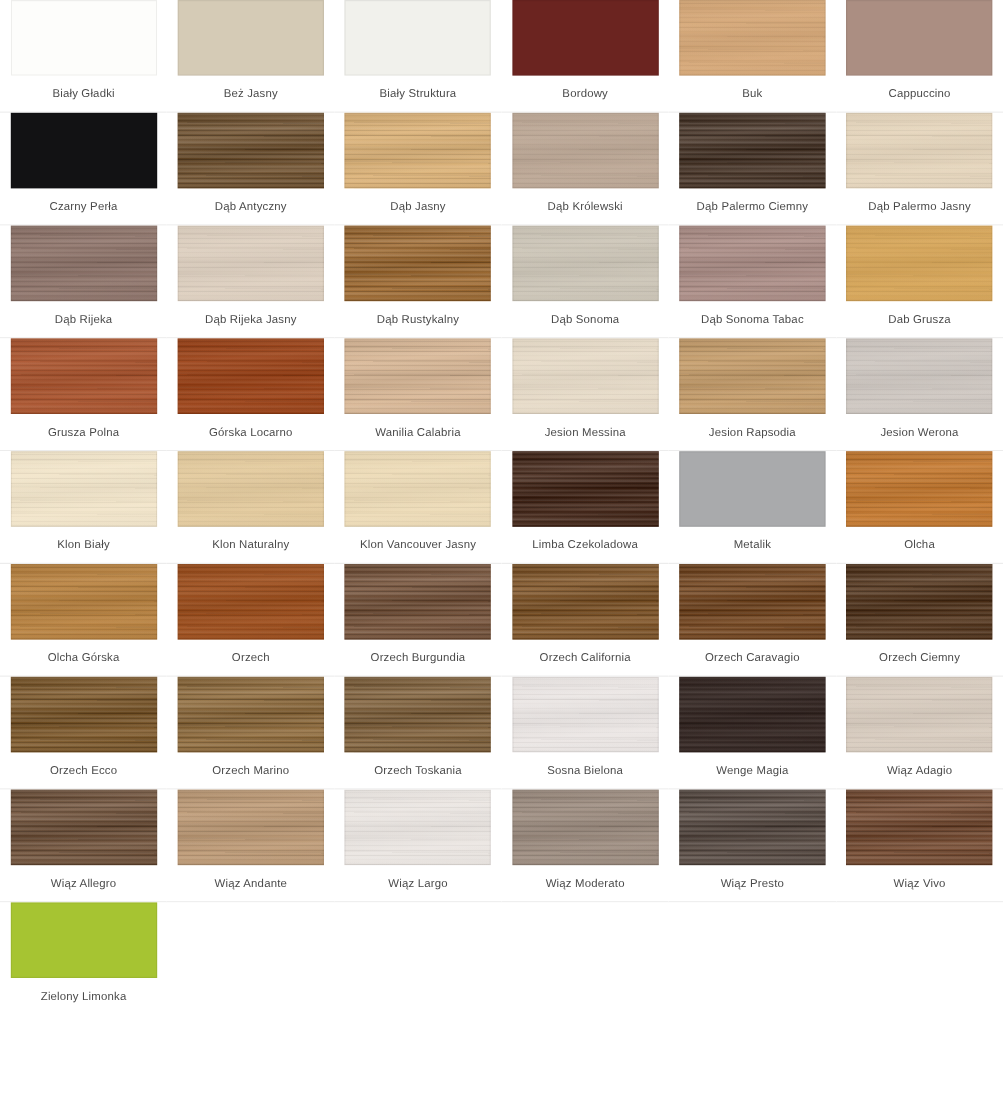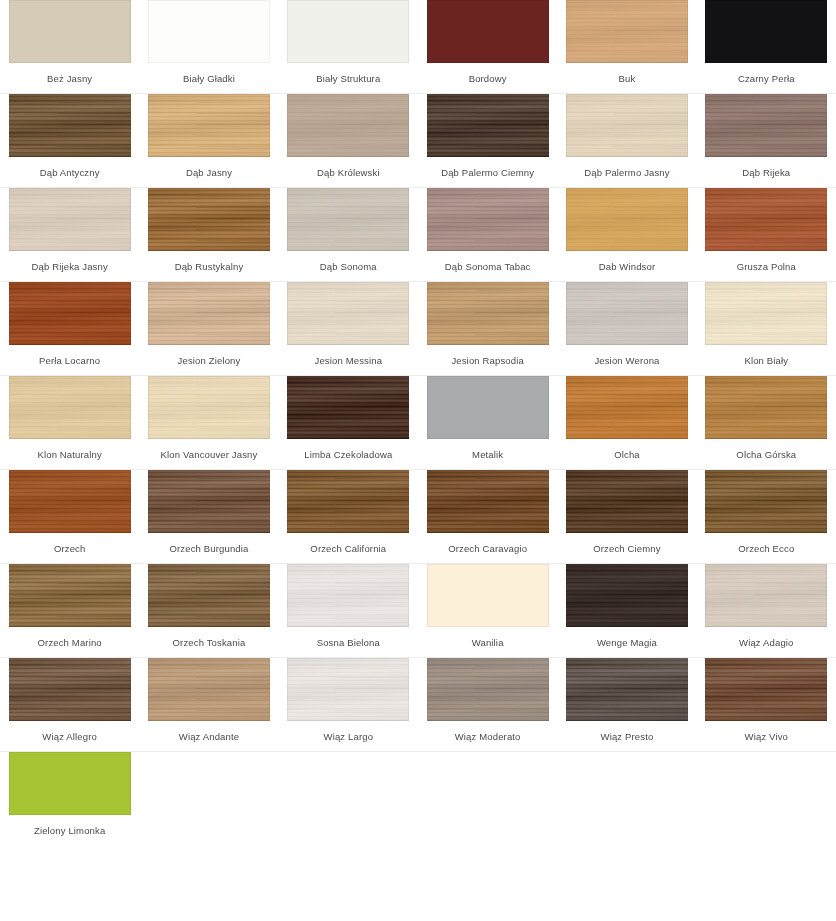--- a/index.html
+++ b/index.html
@@ -60,50 +60,56 @@
     overflow:visible;
   }
   .cell.empty .swatch{ background:transparent !important; box-shadow:none; }
   .cell.empty .label{ visibility:hidden; }
 </style>
 </head>
 <body>
 
 <div id="swatch-grid">
     <div class="cell sep">
+      <div class="swatch bordered" title="Biały Gładki" style="background-color: rgb(253, 253, 251);">
+        <span class="grain"></span>
+      </div>
+      <div class="label">Biały Gładki</div>
+    </div>
+    <div class="cell sep">
       <div class="swatch bordered" title="Beż Jasny" style="background-color: rgb(213, 203, 182);">
         <span class="grain"></span>
       </div>
       <div class="label">Beż Jasny</div>
     </div>
     <div class="cell sep">
-      <div class="swatch bordered" title="Biały Gładki" style="background-color: rgb(253, 253, 251);">
-        <span class="grain"></span>
-      </div>
-      <div class="label">Biały Gładki</div>
-    </div>
-    <div class="cell sep">
       <div class="swatch bordered" title="Biały Struktura" style="background-color: rgb(241, 241, 236);">
         <span class="grain"></span>
       </div>
       <div class="label">Biały Struktura</div>
     </div>
     <div class="cell sep">
       <div class="swatch bordered" title="Bordowy" style="background-color: rgb(107, 36, 32);">
         <span class="grain"></span>
       </div>
       <div class="label">Bordowy</div>
     </div>
     <div class="cell sep">
       <div class="swatch bordered" title="Buk" style="background-color: rgb(214, 168, 120);">
         <span class="grain" style="background-image: repeating-linear-gradient(0deg, rgba(0, 0, 0, 0.06) 0px, rgba(0, 0, 0, 0) 1px, rgba(255, 255, 255, 0.03) 2px, rgba(0, 0, 0, 0) 4px), repeating-linear-gradient(0.6deg, rgba(0, 0, 0, 0.03) 0px, rgba(0, 0, 0, 0) 3px, rgba(255, 255, 255, 0.024) 6px, rgba(0, 0, 0, 0) 11px), linear-gradient(175deg, rgba(0, 0, 0, 0.043) 0%, rgba(255, 255, 255, 0.03) 28%, rgba(0, 0, 0, 0.04) 52%, rgba(255, 255, 255, 0.02) 74%, rgba(0, 0, 0, 0.03) 100%);"></span>
       </div>
       <div class="label">Buk</div>
     </div>
     <div class="cell sep">
+      <div class="swatch bordered" title="Cappuccino" style="background-color: rgb(171, 142, 130);">
+        <span class="grain"></span>
+      </div>
+      <div class="label">Cappuccino</div>
+    </div>
+    <div class="cell sep">
       <div class="swatch bordered" title="Czarny Perła" style="background-color: rgb(18, 18, 20);">
         <span class="grain"></span>
       </div>
       <div class="label">Czarny Perła</div>
     </div>
     <div class="cell sep">
       <div class="swatch bordered" title="Dąb Antyczny" style="background-color: rgb(106, 74, 38);">
         <span class="grain" style="background-image: repeating-linear-gradient(0deg, rgba(0, 0, 0, 0.204) 0px, rgba(0, 0, 0, 0) 1px, rgba(255, 255, 255, 0.114) 2px, rgba(0, 0, 0, 0) 4px), repeating-linear-gradient(0.6deg, rgba(0, 0, 0, 0.1) 0px, rgba(0, 0, 0, 0) 3px, rgba(255, 255, 255, 0.075) 6px, rgba(0, 0, 0, 0) 11px), linear-gradient(175deg, rgba(0, 0, 0, 0.153) 0%, rgba(255, 255, 255, 0.1) 28%, rgba(0, 0, 0, 0.13) 52%, rgba(255, 255, 255, 0.063) 74%, rgba(0, 0, 0, 0.1) 100%);"></span>
       </div>
       <div class="label">Dąb Antyczny</div>
@@ -159,39 +165,39 @@
     <div class="cell sep">
       <div class="swatch bordered" title="Dąb Sonoma Tabac" style="background-color: rgb(171, 140, 133);">
         <span class="grain" style="background-image: repeating-linear-gradient(0deg, rgba(0, 0, 0, 0.12) 0px, rgba(0, 0, 0, 0) 1px, rgba(255, 255, 255, 0.067) 2px, rgba(0, 0, 0, 0) 4px), repeating-linear-gradient(0.6deg, rgba(0, 0, 0, 0.06) 0px, rgba(0, 0, 0, 0) 3px, rgba(255, 255, 255, 0.043) 6px, rgba(0, 0, 0, 0) 11px), linear-gradient(175deg, rgba(0, 0, 0, 0.09) 0%, rgba(255, 255, 255, 0.06) 28%, rgba(0, 0, 0, 0.075) 52%, rgba(255, 255, 255, 0.035) 74%, rgba(0, 0, 0, 0.06) 100%);"></span>
       </div>
       <div class="label">Dąb Sonoma Tabac</div>
     </div>
     <div class="cell sep">
       <div class="swatch bordered" title="Dab Windsor" style="background-color: rgb(215, 166, 89);">
         <span class="grain" style="background-image: repeating-linear-gradient(0deg, rgba(0, 0, 0, 0.06) 0px, rgba(0, 0, 0, 0) 1px, rgba(255, 255, 255, 0.03) 2px, rgba(0, 0, 0, 0) 4px), repeating-linear-gradient(0.6deg, rgba(0, 0, 0, 0.03) 0px, rgba(0, 0, 0, 0) 3px, rgba(255, 255, 255, 0.024) 6px, rgba(0, 0, 0, 0) 11px), linear-gradient(175deg, rgba(0, 0, 0, 0.043) 0%, rgba(255, 255, 255, 0.03) 28%, rgba(0, 0, 0, 0.04) 52%, rgba(255, 255, 255, 0.02) 74%, rgba(0, 0, 0, 0.03) 100%);"></span>
       </div>
-      <div class="label">Dab Windsor</div>
+      <div class="label">Dab Grusza</div>
     </div>
     <div class="cell sep">
       <div class="swatch bordered" title="Grusza Polna" style="background-color: rgb(169, 81, 42);">
         <span class="grain" style="background-image: repeating-linear-gradient(0deg, rgba(0, 0, 0, 0.12) 0px, rgba(0, 0, 0, 0) 1px, rgba(255, 255, 255, 0.067) 2px, rgba(0, 0, 0, 0) 4px), repeating-linear-gradient(0.6deg, rgba(0, 0, 0, 0.06) 0px, rgba(0, 0, 0, 0) 3px, rgba(255, 255, 255, 0.043) 6px, rgba(0, 0, 0, 0) 11px), linear-gradient(175deg, rgba(0, 0, 0, 0.09) 0%, rgba(255, 255, 255, 0.06) 28%, rgba(0, 0, 0, 0.075) 52%, rgba(255, 255, 255, 0.035) 74%, rgba(0, 0, 0, 0.06) 100%);"></span>
       </div>
       <div class="label">Grusza Polna</div>
     </div>
     <div class="cell sep">
       <div class="swatch bordered" title="Jabłoń Locarno" style="background-color: rgb(154, 63, 19);">
         <span class="grain" style="background-image: repeating-linear-gradient(0deg, rgba(0, 0, 0, 0.12) 0px, rgba(0, 0, 0, 0) 1px, rgba(255, 255, 255, 0.067) 2px, rgba(0, 0, 0, 0) 4px), repeating-linear-gradient(0.6deg, rgba(0, 0, 0, 0.06) 0px, rgba(0, 0, 0, 0) 3px, rgba(255, 255, 255, 0.043) 6px, rgba(0, 0, 0, 0) 11px), linear-gradient(175deg, rgba(0, 0, 0, 0.09) 0%, rgba(255, 255, 255, 0.06) 28%, rgba(0, 0, 0, 0.075) 52%, rgba(255, 255, 255, 0.035) 74%, rgba(0, 0, 0, 0.06) 100%);"></span>
       </div>
-      <div class="label">Perła Locarno</div>
+      <div class="label">Górska Locarno</div>
     </div>
     <div class="cell sep">
       <div class="swatch bordered" title="Jesion Calabria" style="background-color: rgb(217, 183, 149);">
         <span class="grain" style="background-image: repeating-linear-gradient(0deg, rgba(0, 0, 0, 0.12) 0px, rgba(0, 0, 0, 0) 1px, rgba(255, 255, 255, 0.067) 2px, rgba(0, 0, 0, 0) 4px), repeating-linear-gradient(0.6deg, rgba(0, 0, 0, 0.06) 0px, rgba(0, 0, 0, 0) 3px, rgba(255, 255, 255, 0.043) 6px, rgba(0, 0, 0, 0) 11px), linear-gradient(175deg, rgba(0, 0, 0, 0.09) 0%, rgba(255, 255, 255, 0.06) 28%, rgba(0, 0, 0, 0.075) 52%, rgba(255, 255, 255, 0.035) 74%, rgba(0, 0, 0, 0.06) 100%);"></span>
       </div>
-      <div class="label">Jesion Zielony</div>
+      <div class="label">Wanilia Calabria</div>
     </div>
     <div class="cell sep">
       <div class="swatch bordered" title="Jesion Messina" style="background-color: rgb(232, 220, 201);">
         <span class="grain" style="background-image: repeating-linear-gradient(0deg, rgba(0, 0, 0, 0.06) 0px, rgba(0, 0, 0, 0) 1px, rgba(255, 255, 255, 0.03) 2px, rgba(0, 0, 0, 0) 4px), repeating-linear-gradient(0.6deg, rgba(0, 0, 0, 0.03) 0px, rgba(0, 0, 0, 0) 3px, rgba(255, 255, 255, 0.024) 6px, rgba(0, 0, 0, 0) 11px), linear-gradient(175deg, rgba(0, 0, 0, 0.043) 0%, rgba(255, 255, 255, 0.03) 28%, rgba(0, 0, 0, 0.04) 52%, rgba(255, 255, 255, 0.02) 74%, rgba(0, 0, 0, 0.03) 100%);"></span>
       </div>
       <div class="label">Jesion Messina</div>
     </div>
     <div class="cell sep">
       <div class="swatch bordered" title="Jesion Rapsodia" style="background-color: rgb(197, 156, 105);">
         <span class="grain" style="background-image: repeating-linear-gradient(0deg, rgba(0, 0, 0, 0.12) 0px, rgba(0, 0, 0, 0) 1px, rgba(255, 255, 255, 0.067) 2px, rgba(0, 0, 0, 0) 4px), repeating-linear-gradient(0.6deg, rgba(0, 0, 0, 0.06) 0px, rgba(0, 0, 0, 0) 3px, rgba(255, 255, 255, 0.043) 6px, rgba(0, 0, 0, 0) 11px), linear-gradient(175deg, rgba(0, 0, 0, 0.09) 0%, rgba(255, 255, 255, 0.06) 28%, rgba(0, 0, 0, 0.075) 52%, rgba(255, 255, 255, 0.035) 74%, rgba(0, 0, 0, 0.06) 100%);"></span>
@@ -292,26 +298,20 @@
       <div class="swatch bordered" title="Orzech Toskania" style="background-color: rgb(123, 90, 50);">
         <span class="grain" style="background-image: repeating-linear-gradient(0deg, rgba(0, 0, 0, 0.204) 0px, rgba(0, 0, 0, 0) 1px, rgba(255, 255, 255, 0.114) 2px, rgba(0, 0, 0, 0) 4px), repeating-linear-gradient(0.6deg, rgba(0, 0, 0, 0.1) 0px, rgba(0, 0, 0, 0) 3px, rgba(255, 255, 255, 0.075) 6px, rgba(0, 0, 0, 0) 11px), linear-gradient(175deg, rgba(0, 0, 0, 0.153) 0%, rgba(255, 255, 255, 0.1) 28%, rgba(0, 0, 0, 0.13) 52%, rgba(255, 255, 255, 0.063) 74%, rgba(0, 0, 0, 0.1) 100%);"></span>
       </div>
       <div class="label">Orzech Toskania</div>
     </div>
     <div class="cell sep">
       <div class="swatch bordered" title="Sosna Bielona" style="background-color: rgb(236, 231, 229);">
         <span class="grain" style="background-image: repeating-linear-gradient(0deg, rgba(0, 0, 0, 0.06) 0px, rgba(0, 0, 0, 0) 1px, rgba(255, 255, 255, 0.03) 2px, rgba(0, 0, 0, 0) 4px), repeating-linear-gradient(0.6deg, rgba(0, 0, 0, 0.03) 0px, rgba(0, 0, 0, 0) 3px, rgba(255, 255, 255, 0.024) 6px, rgba(0, 0, 0, 0) 11px), linear-gradient(175deg, rgba(0, 0, 0, 0.043) 0%, rgba(255, 255, 255, 0.03) 28%, rgba(0, 0, 0, 0.04) 52%, rgba(255, 255, 255, 0.02) 74%, rgba(0, 0, 0, 0.03) 100%);"></span>
       </div>
       <div class="label">Sosna Bielona</div>
-    </div>
-    <div class="cell sep">
-      <div class="swatch bordered" title="Wanilia" style="background-color: rgb(253, 240, 216);">
-        <span class="grain"></span>
-      </div>
-      <div class="label">Wanilia</div>
     </div>
     <div class="cell sep">
       <div class="swatch bordered" title="Wenge Magia" style="background-color: rgb(46, 32, 28);">
         <span class="grain" style="background-image: repeating-linear-gradient(0deg, rgba(0, 0, 0, 0.12) 0px, rgba(0, 0, 0, 0) 1px, rgba(255, 255, 255, 0.067) 2px, rgba(0, 0, 0, 0) 4px), repeating-linear-gradient(0.6deg, rgba(0, 0, 0, 0.06) 0px, rgba(0, 0, 0, 0) 3px, rgba(255, 255, 255, 0.043) 6px, rgba(0, 0, 0, 0) 11px), linear-gradient(175deg, rgba(0, 0, 0, 0.09) 0%, rgba(255, 255, 255, 0.06) 28%, rgba(0, 0, 0, 0.075) 52%, rgba(255, 255, 255, 0.035) 74%, rgba(0, 0, 0, 0.06) 100%);"></span>
       </div>
       <div class="label">Wenge Magia</div>
     </div>
     <div class="cell sep">
       <div class="swatch bordered" title="Wiąz Adagio" style="background-color: rgb(217, 205, 192);">
         <span class="grain" style="background-image: repeating-linear-gradient(0deg, rgba(0, 0, 0, 0.06) 0px, rgba(0, 0, 0, 0) 1px, rgba(255, 255, 255, 0.03) 2px, rgba(0, 0, 0, 0) 4px), repeating-linear-gradient(0.6deg, rgba(0, 0, 0, 0.03) 0px, rgba(0, 0, 0, 0) 3px, rgba(255, 255, 255, 0.024) 6px, rgba(0, 0, 0, 0) 11px), linear-gradient(175deg, rgba(0, 0, 0, 0.043) 0%, rgba(255, 255, 255, 0.03) 28%, rgba(0, 0, 0, 0.04) 52%, rgba(255, 255, 255, 0.02) 74%, rgba(0, 0, 0, 0.03) 100%);"></span>

